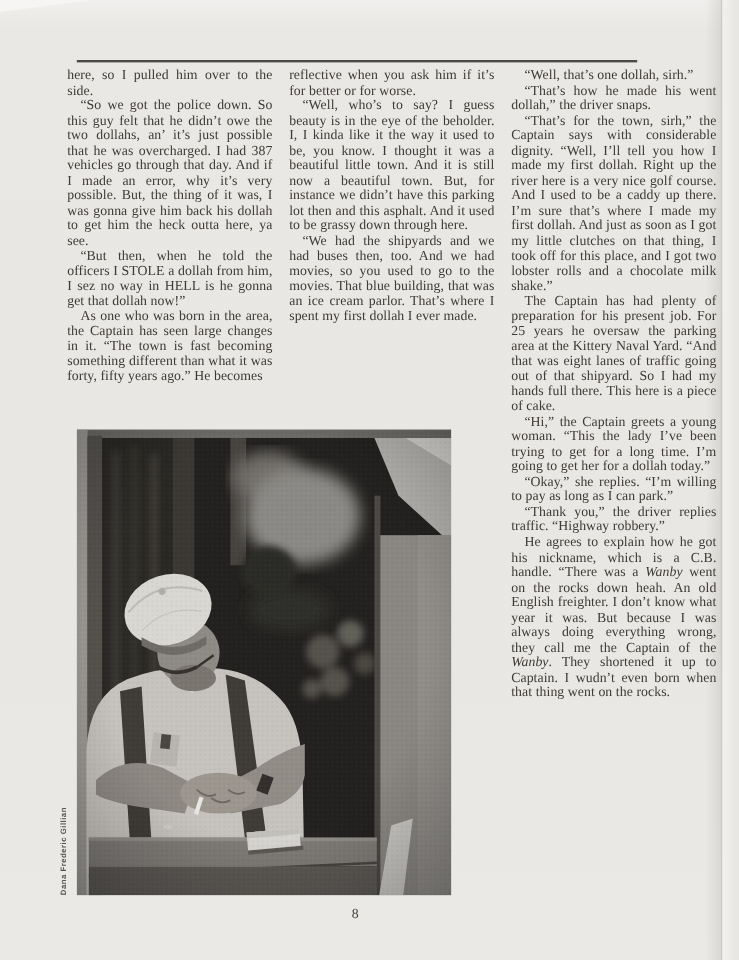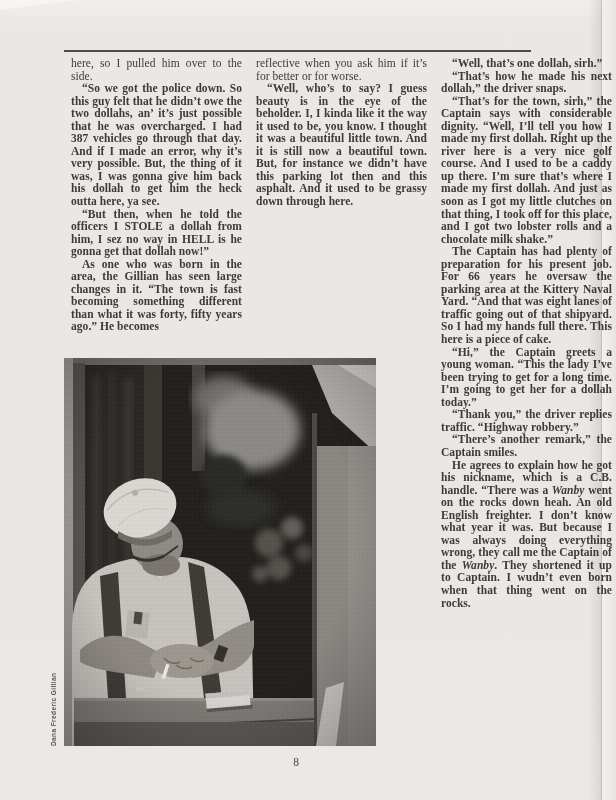--- a/index.html
+++ b/index.html
@@ -9,25 +9,25 @@
     font-family:"Liberation Serif","DejaVu Serif",serif;
   }
   .corner-sliver{position:absolute;left:0;top:0;width:78px;height:10px;background:#f6f5f3;
     clip-path:polygon(0 0,100% 0,0 100%);}
   .gutter-shade{position:absolute;left:588px;top:0;width:13px;height:800px;
     background:linear-gradient(90deg,rgba(110,105,100,0),rgba(110,105,100,0.14));}
   .page-edge-line{position:absolute;left:601px;top:0;width:1px;height:800px;background:#c3c1bd;}
   .page-edge-strip{position:absolute;left:602px;top:0;width:14px;height:800px;
     background:linear-gradient(90deg,#f2f1ef,#e6e5e1);}
   .top-rule{position:absolute;left:64px;top:50px;width:467px;height:2px;background:#4d4a47;}
-  .columns{position:absolute;left:71px;top:57px;width:541px;display:flex;gap:14px;}
+  .columns{position:absolute;left:56px;top:57px;width:541px;display:flex;gap:14px;}
   .col{width:171px;font-size:11.5px;line-height:12.55px;text-align:justify;
     color:#3e3a36;letter-spacing:0.05px;}
   .col p{margin:0;}
-  .col p.indent{text-indent:11px;font-weight:bold;}
+  .col p.indent{text-indent:11px;}
   .photo{position:absolute;left:64px;top:358px;width:312px;height:388px;}
   .photo svg{display:block;width:100%;height:100%;}
   .photo-credit{
     position:absolute;left:50px;top:660px;height:86px;
     writing-mode:vertical-rl;transform:rotate(180deg);
     font-family:"Liberation Sans","DejaVu Sans",sans-serif;
     font-size:6.5px;font-weight:bold;letter-spacing:0.4px;color:#575350;white-space:nowrap;
   }
   .page-number{position:absolute;left:284px;top:756px;width:24px;text-align:center;
     font-size:11.5px;color:#494540;}
@@ -42,34 +42,35 @@
   <div class="page-edge-line"></div>
   <div class="page-edge-strip"></div>
 
   <div class="top-rule"></div>
 
   <div class="columns">
     <div class="col">
         <p class=""><span>here, so I pulled him over to the side.</span></p>
         <p class="indent"><span>“So we got the police down. So this guy felt that he didn’t owe the two dollahs, an’ it’s just possible that he was overcharged. I had 387 vehicles go through that day. And if I made an error, why it’s very possible. But, the thing of it was, I was gonna give him back his dollah to get him the heck outta here, ya see.</span></p>
         <p class="indent"><span>“But then, when he told the officers I STOLE a dollah from him, I sez no way in HELL is he gonna get that dollah now!”</span></p>
-        <p class="indent"><span>As one who was born in the area, the Gillian has seen large changes in it. “The town is fast becoming something different than what it was forty, fifty years ago.” He becomes</span></p>
+        <p class="indent"><span>As one who was born in the area, the Captain has seen large changes in it. “The town is fast becoming something different than what it was forty, fifty years ago.” He becomes</span></p>
       </div>
     <div class="col">
         <p class=""><span>reflective when you ask him if it’s for better or for worse.</span></p>
         <p class="indent"><span>“Well, who’s to say? I guess beauty is in the eye of the beholder. I, I kinda like it the way it used to be, you know. I thought it was a beautiful little town. And it is still now a beautiful town. But, for instance we didn’t have this parking lot then and this asphalt. And it used to be grassy down through here.</span></p>
+        <p class="indent"><span>“We had the shipyards and we had buses then, too. And we had movies, so you used to go to the movies. That blue building, that was an ice cream parlor. That’s where I spent my first dollah I ever made.</span></p>
       </div>
     <div class="col">
         <p class="indent"><span>“Well, that’s one dollah, sirh.”</span></p>
-        <p class="indent"><span>“That’s how he made his next dollah,” the driver snaps.</span></p>
+        <p class="indent"><span>“That’s how he made his went dollah,” the driver snaps.</span></p>
         <p class="indent"><span>“That’s for the town, sirh,” the Captain says with considerable dignity. “Well, I’ll tell you how I made my first dollah. Right up the river here is a very nice golf course. And I used to be a caddy up there. I’m sure that’s where I made my first dollah. And just as soon as I got my little clutches on that thing, I took off for this place, and I got two lobster rolls and a chocolate milk shake.”</span></p>
-        <p class="indent"><span>The Captain has had plenty of preparation for his present job. For 66 years he oversaw the parking area at the Kittery Naval Yard. “And that was eight lanes of traffic going out of that shipyard. So I had my hands full there. This here is a piece of cake.</span></p>
+        <p class="indent"><span>The Captain has had plenty of preparation for his present job. For 25 years he oversaw the parking area at the Kittery Naval Yard. “And that was eight lanes of traffic going out of that shipyard. So I had my hands full there. This here is a piece of cake.</span></p>
         <p class="indent"><span>“Hi,” the Captain greets a young woman. “This the lady I’ve been trying to get for a long time. I’m going to get her for a dollah today.”</span></p>
+        <p class="indent"><span>“Okay,” she replies. “I’m willing to pay as long as I can park.”</span></p>
         <p class="indent"><span>“Thank you,” the driver replies traffic. “Highway robbery.”</span></p>
-        <p class="indent"><span>“There’s another remark,” the Captain smiles.</span></p>
         <p class="indent"><span>He agrees to explain how he got his nickname, which is a C.B. handle. “There was a </span><i>Wanby</i><span> went on the rocks down heah. An old English freighter. I don’t know what year it was. But because I was always doing everything wrong, they call me the Captain of the </span><i>Wanby</i><span>. They shortened it up to Captain. I wudn’t even born when that thing went on the rocks.</span></p>
       </div>
   </div>
 
   <div class="photo-credit">Dana Frederic Gillian</div>
 
   <div class="photo" role="img" aria-label="Black-and-white photograph: the Captain, an elderly man in a white flat cap and eyeglasses, wearing suspenders over a light shirt, leans on the counter of his parking-booth doorway with a cigarette in his clasped hands and a cigarette pack on the counter.">
     <svg viewBox="0 0 312 388" preserveAspectRatio="none">
       <defs>
         <radialGradient id="vig" cx="50%" cy="45%" r="78%">

